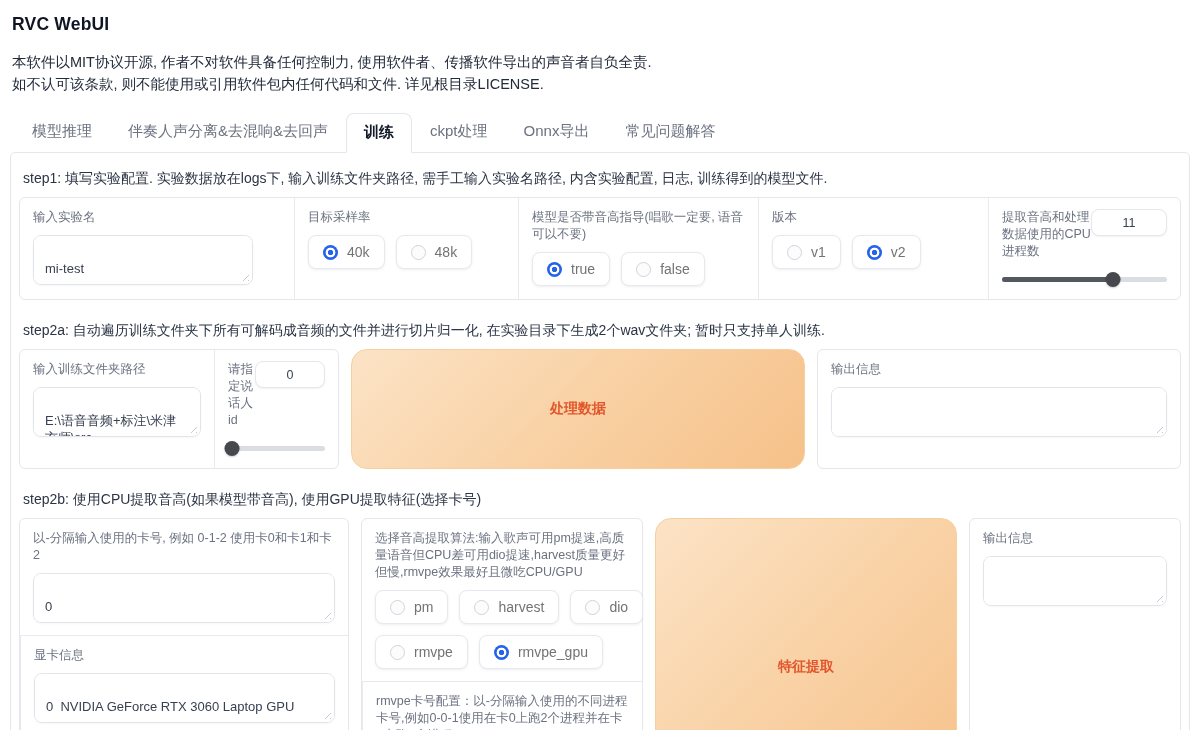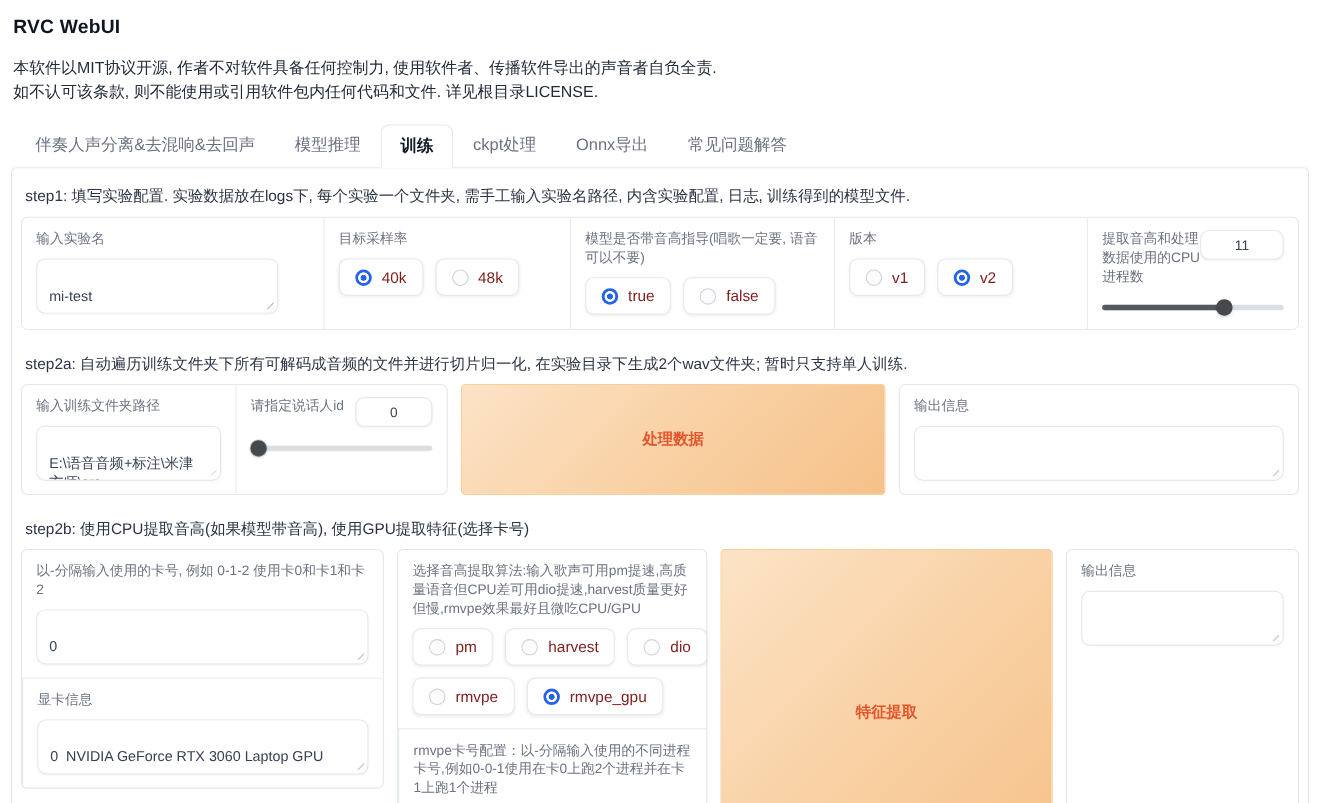--- a/index.html
+++ b/index.html
@@ -46,21 +46,21 @@
     position:absolute; right:4px; bottom:4px; width:9px; height:9px;
     background:repeating-linear-gradient(135deg, #c6cad0 0 1px, transparent 1px 4px);
     clip-path:polygon(100% 0, 100% 100%, 0 100%);
   }
 
   .radio-row { display:flex; gap:11px; flex-wrap:nowrap; }
   .chip {
     display:inline-flex; align-items:center; gap:9px;
     padding:8px 14px; border:1px solid #e7e9ed; border-radius:8px;
     background:#fff; box-shadow:0 1px 3px rgba(0,0,0,.07);
-    font-size:14px; color:#7f1d1d; cursor:pointer; white-space:nowrap;
+    font-size:14px; color:#737373; cursor:pointer; white-space:nowrap;
   }
   .radio-dot { width:15px; height:15px; border-radius:50%; border:1px solid #cfd4db; background:#fcfcfd; flex:0 0 auto; }
   .chip.checked .radio-dot {
     border:none;
     background:radial-gradient(circle, #2563eb 0 2.4px, #ffffff 3px 4.6px, #2563eb 5.2px);
   }
 
   .label-num { display:flex; align-items:flex-start; }
   .label-num .field-label { flex:1; margin-bottom:0; }
   .num-input {
@@ -69,21 +69,21 @@
     box-shadow:0 1px 2px rgba(0,0,0,.06); font-family:"Liberation Sans", sans-serif;
     flex:0 0 auto; background:#fff;
   }
 
   .slider { position:relative; height:15px; margin-top:12px; cursor:pointer; }
   .slider .track { position:absolute; left:0; right:0; top:5px; height:5px; border-radius:3px; background:#dadde1; }
   .slider .fill  { position:absolute; left:0; top:5px; height:5px; border-radius:3px; background:#54595f; }
   .slider .thumb { position:absolute; top:0; width:15px; height:15px; border-radius:50%; background:#45494e; transform:translateX(-50%); box-shadow:0 1px 2px rgba(0,0,0,.2); }
 
   .btn-primary {
-    border-radius:4px; border:1px solid #f6cf9f;
+    border-radius:16px; border:1px solid #f6cf9f;
     background:linear-gradient(135deg, #fce3c6 0%, #f9d2a6 48%, #f6c189 100%);
     color:#e2552c; font-weight:700; font-size:14px;
     display:flex; align-items:center; justify-content:center;
     cursor:pointer; font-family:Liberation Serif, serif;
   }
 
   .row-flex { display:flex; gap:12px; align-items:stretch; }
   .mb { margin-bottom:13px; }
 </style>
 </head>
@@ -92,31 +92,31 @@
 <div class="page">
 
   <div class="app-title">RVC WebUI</div>
 
   <div class="desc">
     <div>本软件以MIT协议开源, 作者不对软件具备任何控制力, 使用软件者、传播软件导出的声音者自负全责.</div>
     <div>如不认可该条款, 则不能使用或引用软件包内任何代码和文件. 详见根目录LICENSE.</div>
   </div>
 
   <div class="tabbar">
+    <div class="tab">模型推理</div>
     <div class="tab">伴奏人声分离&amp;去混响&amp;去回声</div>
-    <div class="tab">模型推理</div>
     <div class="tab active">训练</div>
     <div class="tab">ckpt处理</div>
     <div class="tab">Onnx导出</div>
     <div class="tab">常见问题解答</div>
   </div>
 
   <div class="panel">
 
-    <div class="section-heading">step1: 填写实验配置. 实验数据放在logs下, 每个实验一个文件夹, 需手工输入实验名路径, 内含实验配置, 日志, 训练得到的模型文件.</div>
+    <div class="section-heading">step1: 填写实验配置. 实验数据放在logs下, 输入训练文件夹路径, 需手工输入实验名路径, 内含实验配置, 日志, 训练得到的模型文件.</div>
 
     <div class="box mb">
       <div class="col" style="width:246px;">
         <span class="field-label">输入实验名</span>
         <div class="ta-wrap">
           <textarea class="gr-text" style="height: 36px;">mi-test</textarea>
           <div class="grip"></div>
         </div>
       </div>
 
@@ -171,21 +171,21 @@
           <div class="track"></div>
             <div class="fill" style="width:67%;"></div>
           <div class="thumb" style="left:67%;"></div>
         </div>
       </div>
     </div>
 
     <div class="section-heading">step2a: 自动遍历训练文件夹下所有可解码成音频的文件并进行切片归一化, 在实验目录下生成2个wav文件夹; 暂时只支持单人训练.</div>
 
     <div class="row-flex mb">
-      <div class="box" style="width:388px; flex:0 0 auto;">
+      <div class="box" style="width:320px; flex:0 0 auto;">
         <div class="col" style="width:194px;">
           <span class="field-label">输入训练文件夹路径</span>
           <div class="ta-wrap">
             <textarea class="gr-text" style="height: 38px;">E:\语音音频+标注\米津玄师\src</textarea>
             <div class="grip"></div>
           </div>
         </div>
         <div class="col" style="flex:1;">
           <div class="label-num">
             <span class="field-label">请指定说话人id</span>

